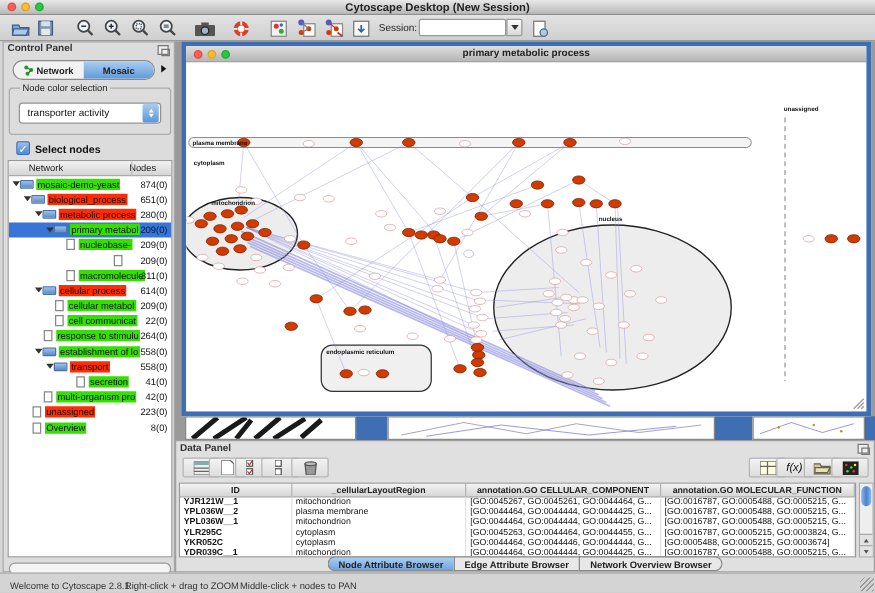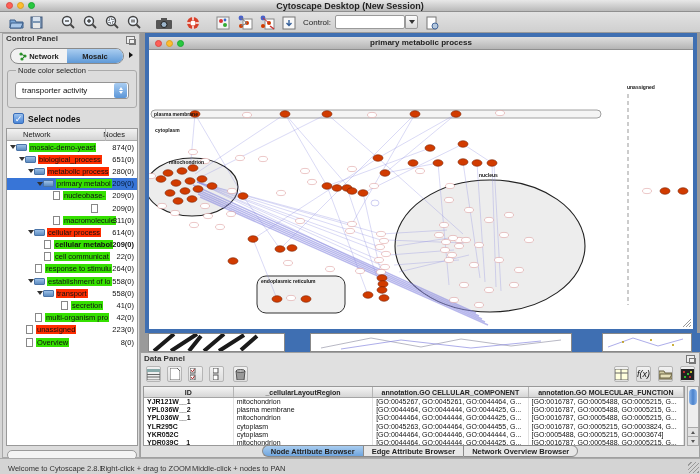--- a/index.html
+++ b/index.html
@@ -61,21 +61,21 @@
   #desktop{left:140px;top:33px;width:560px;height:319px;background:#9a9a9a;overflow:hidden}
   .stripw{top:300px;height:19px;background:#fff;border:1px solid #888}
   .stripb{top:300px;height:19px;background:#3f6fb2}
   #netwin{left:5px;top:0;width:552px;height:300px;border:4px solid #3f6fb2;background:#fff}
   #netwin-title{left:0;top:0;width:544px;height:13px;background:linear-gradient(#dedede,#b5b5b5);border-bottom:1px solid #8f8f8f}
   #netwin-title .t{position:absolute;width:100%;top:1px;text-align:center;font-size:8px;font-weight:bold;color:#222}
   #canvas-wrap{left:0;top:13px;width:544px;height:279px;background:#fff;overflow:hidden}
   
   #dpanel{left:140px;top:352px;width:560px;height:106px;background:#e0e0e0;border:1px solid #a0a0a0}
   #dp-toolbar{left:0;top:12px;width:558px;height:20px}
-  .dbtn{top:1px;width:15px;height:16px;border:1px solid #b5b5b5;border-radius:2px;background:linear-gradient(#f2f2f2,#ddd);display:flex;align-items:center;justify-content:center}
+  .dbtn{top:1px;width:30px;height:16px;border:1px solid #b5b5b5;border-radius:2px;background:linear-gradient(#f2f2f2,#ddd);display:flex;align-items:center;justify-content:center}
   #dp-table{left:2px;top:33px;width:542px;height:60px;background:#fff;border:1px solid #999;overflow:hidden}
   .dhead{display:flex;height:11px;background:linear-gradient(#f4f4f4,#d6d6d6);border-bottom:1px solid #a5a5a5}
   .dhead div{font-size:7px;font-weight:bold;color:#222;text-align:center;border-right:1px solid #b5b5b5;overflow:hidden;white-space:nowrap;line-height:11px}
   .drow{display:flex;height:8.2px}
   .drow div{font-size:7px;color:#111;border-right:1px solid #e2e2e2;overflow:hidden;white-space:nowrap;line-height:8.2px;padding-left:3px}
   .drow div:first-child{font-weight:bold}
   #dp-scroll{left:546px;top:33px;width:12px;height:60px;background:#eee;border:1px solid #aaa}
   #dp-thumb{left:1px;top:2px;width:8px;height:16px;border-radius:4px;background:linear-gradient(90deg,#8db6ea,#4a82cc,#8db6ea)}
   .sarrow{left:0;width:10px;height:9px;background:#e2e2e2;border-top:1px solid #aaa;display:flex;align-items:center;justify-content:center}
   #dp-tabs{left:0;top:92px;width:558px;height:13px;display:flex;justify-content:center}
@@ -188,21 +188,21 @@
           <line x1="4" y1="3" x2="10" y2="8" stroke="#c33"></line>
           <line x1="11" y1="11" x2="15" y2="14" stroke="#c33" stroke-width="1.5"></line>
         </svg>
       </div>
     <div class="abs tbtn" style="left:280px">
       <svg width="14" height="14">
           <rect x="1" y="1" width="12" height="12" fill="#f8f8f8" stroke="#777"></rect>
           <path d="M7 4 v5 M4.5 7 l2.5 2.5 l2.5 -2.5" stroke="#345f9a" stroke-width="1.4" fill="none"></path>
         </svg>
       </div>
-    <span class="abs" id="search-lbl" style="left:303px">Control:</span>
+    <span class="abs" id="search-lbl" style="left:303px">Session:</span>
     <div class="abs" id="search-box" style="left:335px"></div>
     <div class="abs" id="search-dd" style="left:405px">
         <div class="tri-dn"></div>
       </div>
     <div class="abs tbtn" style="left:424px">
       <svg width="13" height="14">
           <rect x="1" y="1" width="9" height="12" fill="#fff" stroke="#777"></rect>
           <circle cx="9" cy="10" r="3" fill="#b5c8dd" stroke="#46689a"></circle>
         </svg>
       </div>
@@ -304,21 +304,21 @@
             <span class="cnt">311(0)</span>
           </div>
           <div class="trow" style="padding-left: 20px;">
             <span class="arrow">
               <span class="tri-dn"></span>
             </span>
             <span class="fold"></span>
             <span class="chip r">cellular process</span>
             <span class="cnt">614(0)</span>
           </div>
-          <div class="trow" style="padding-left: 29px; font-weight: bold;">
+          <div class="trow" style="padding-left: 29px;">
             <span class="sp"></span>
             <span class="file"></span>
             <span class="chip g">cellular metabol</span>
             <span class="cnt">209(0)</span>
           </div>
           <div class="trow" style="padding-left: 29px;">
             <span class="sp"></span>
             <span class="file"></span>
             <span class="chip g">cell communicat</span>
             <span class="cnt">22(0)</span>

